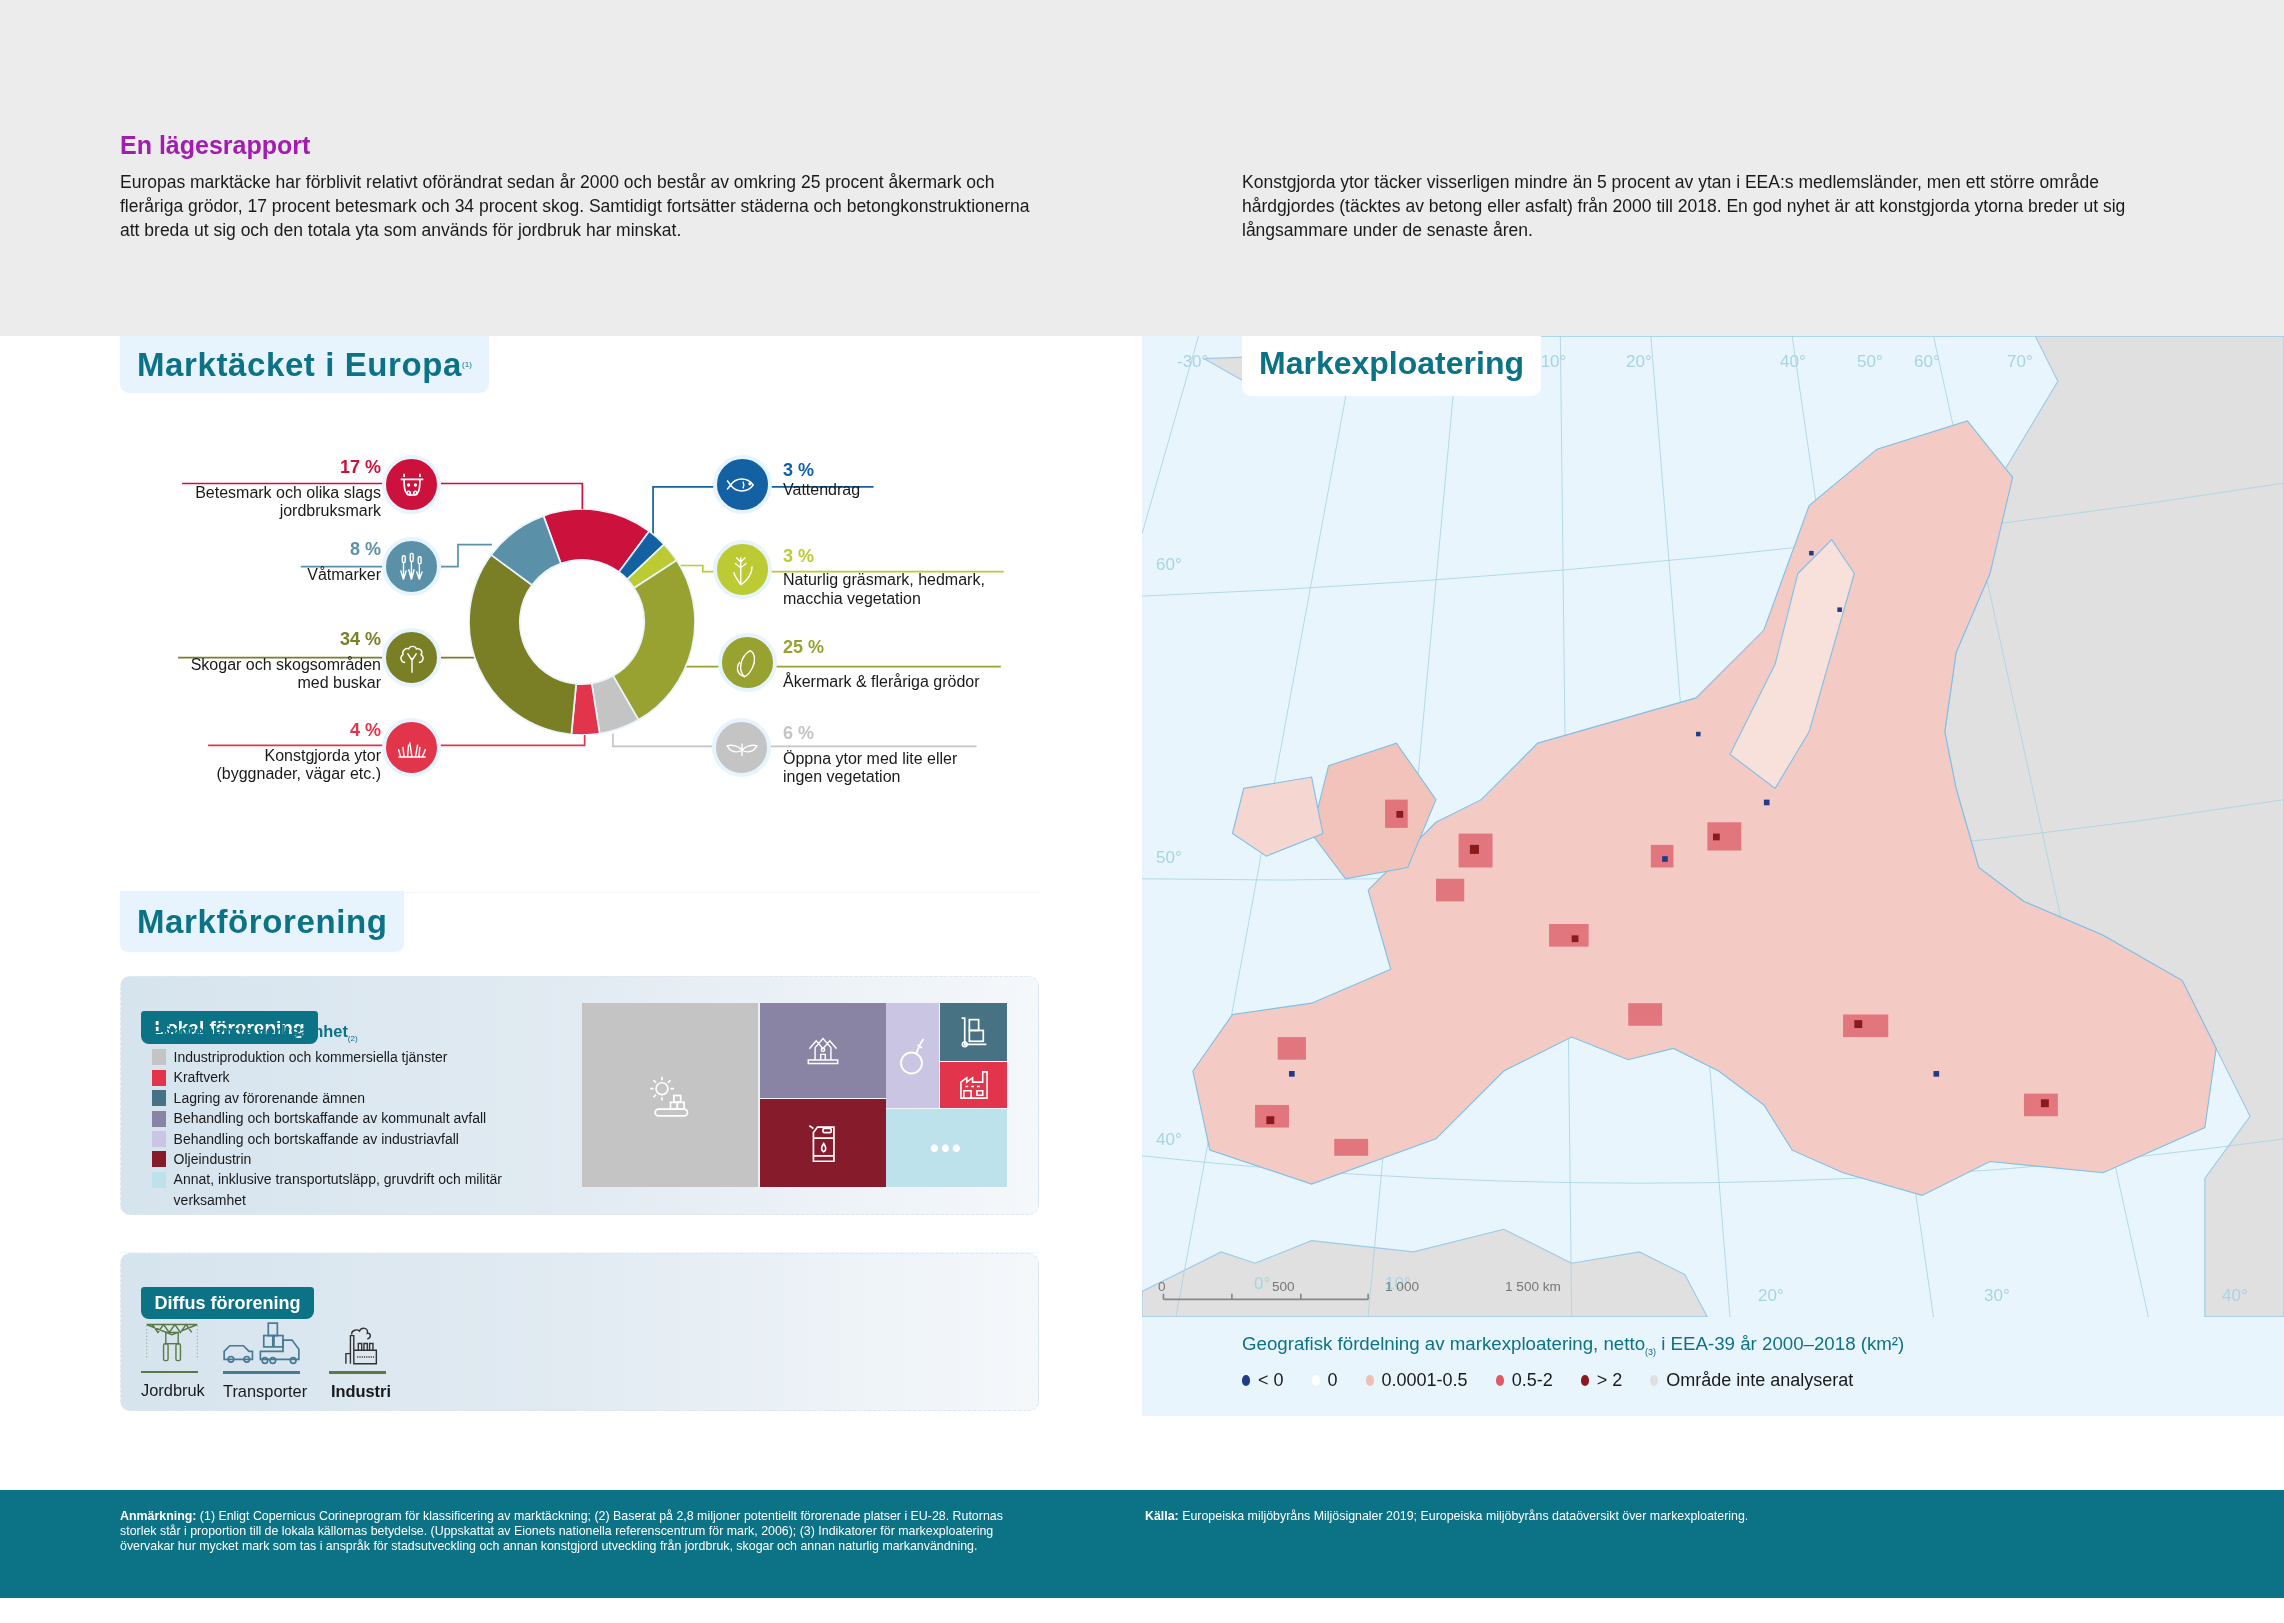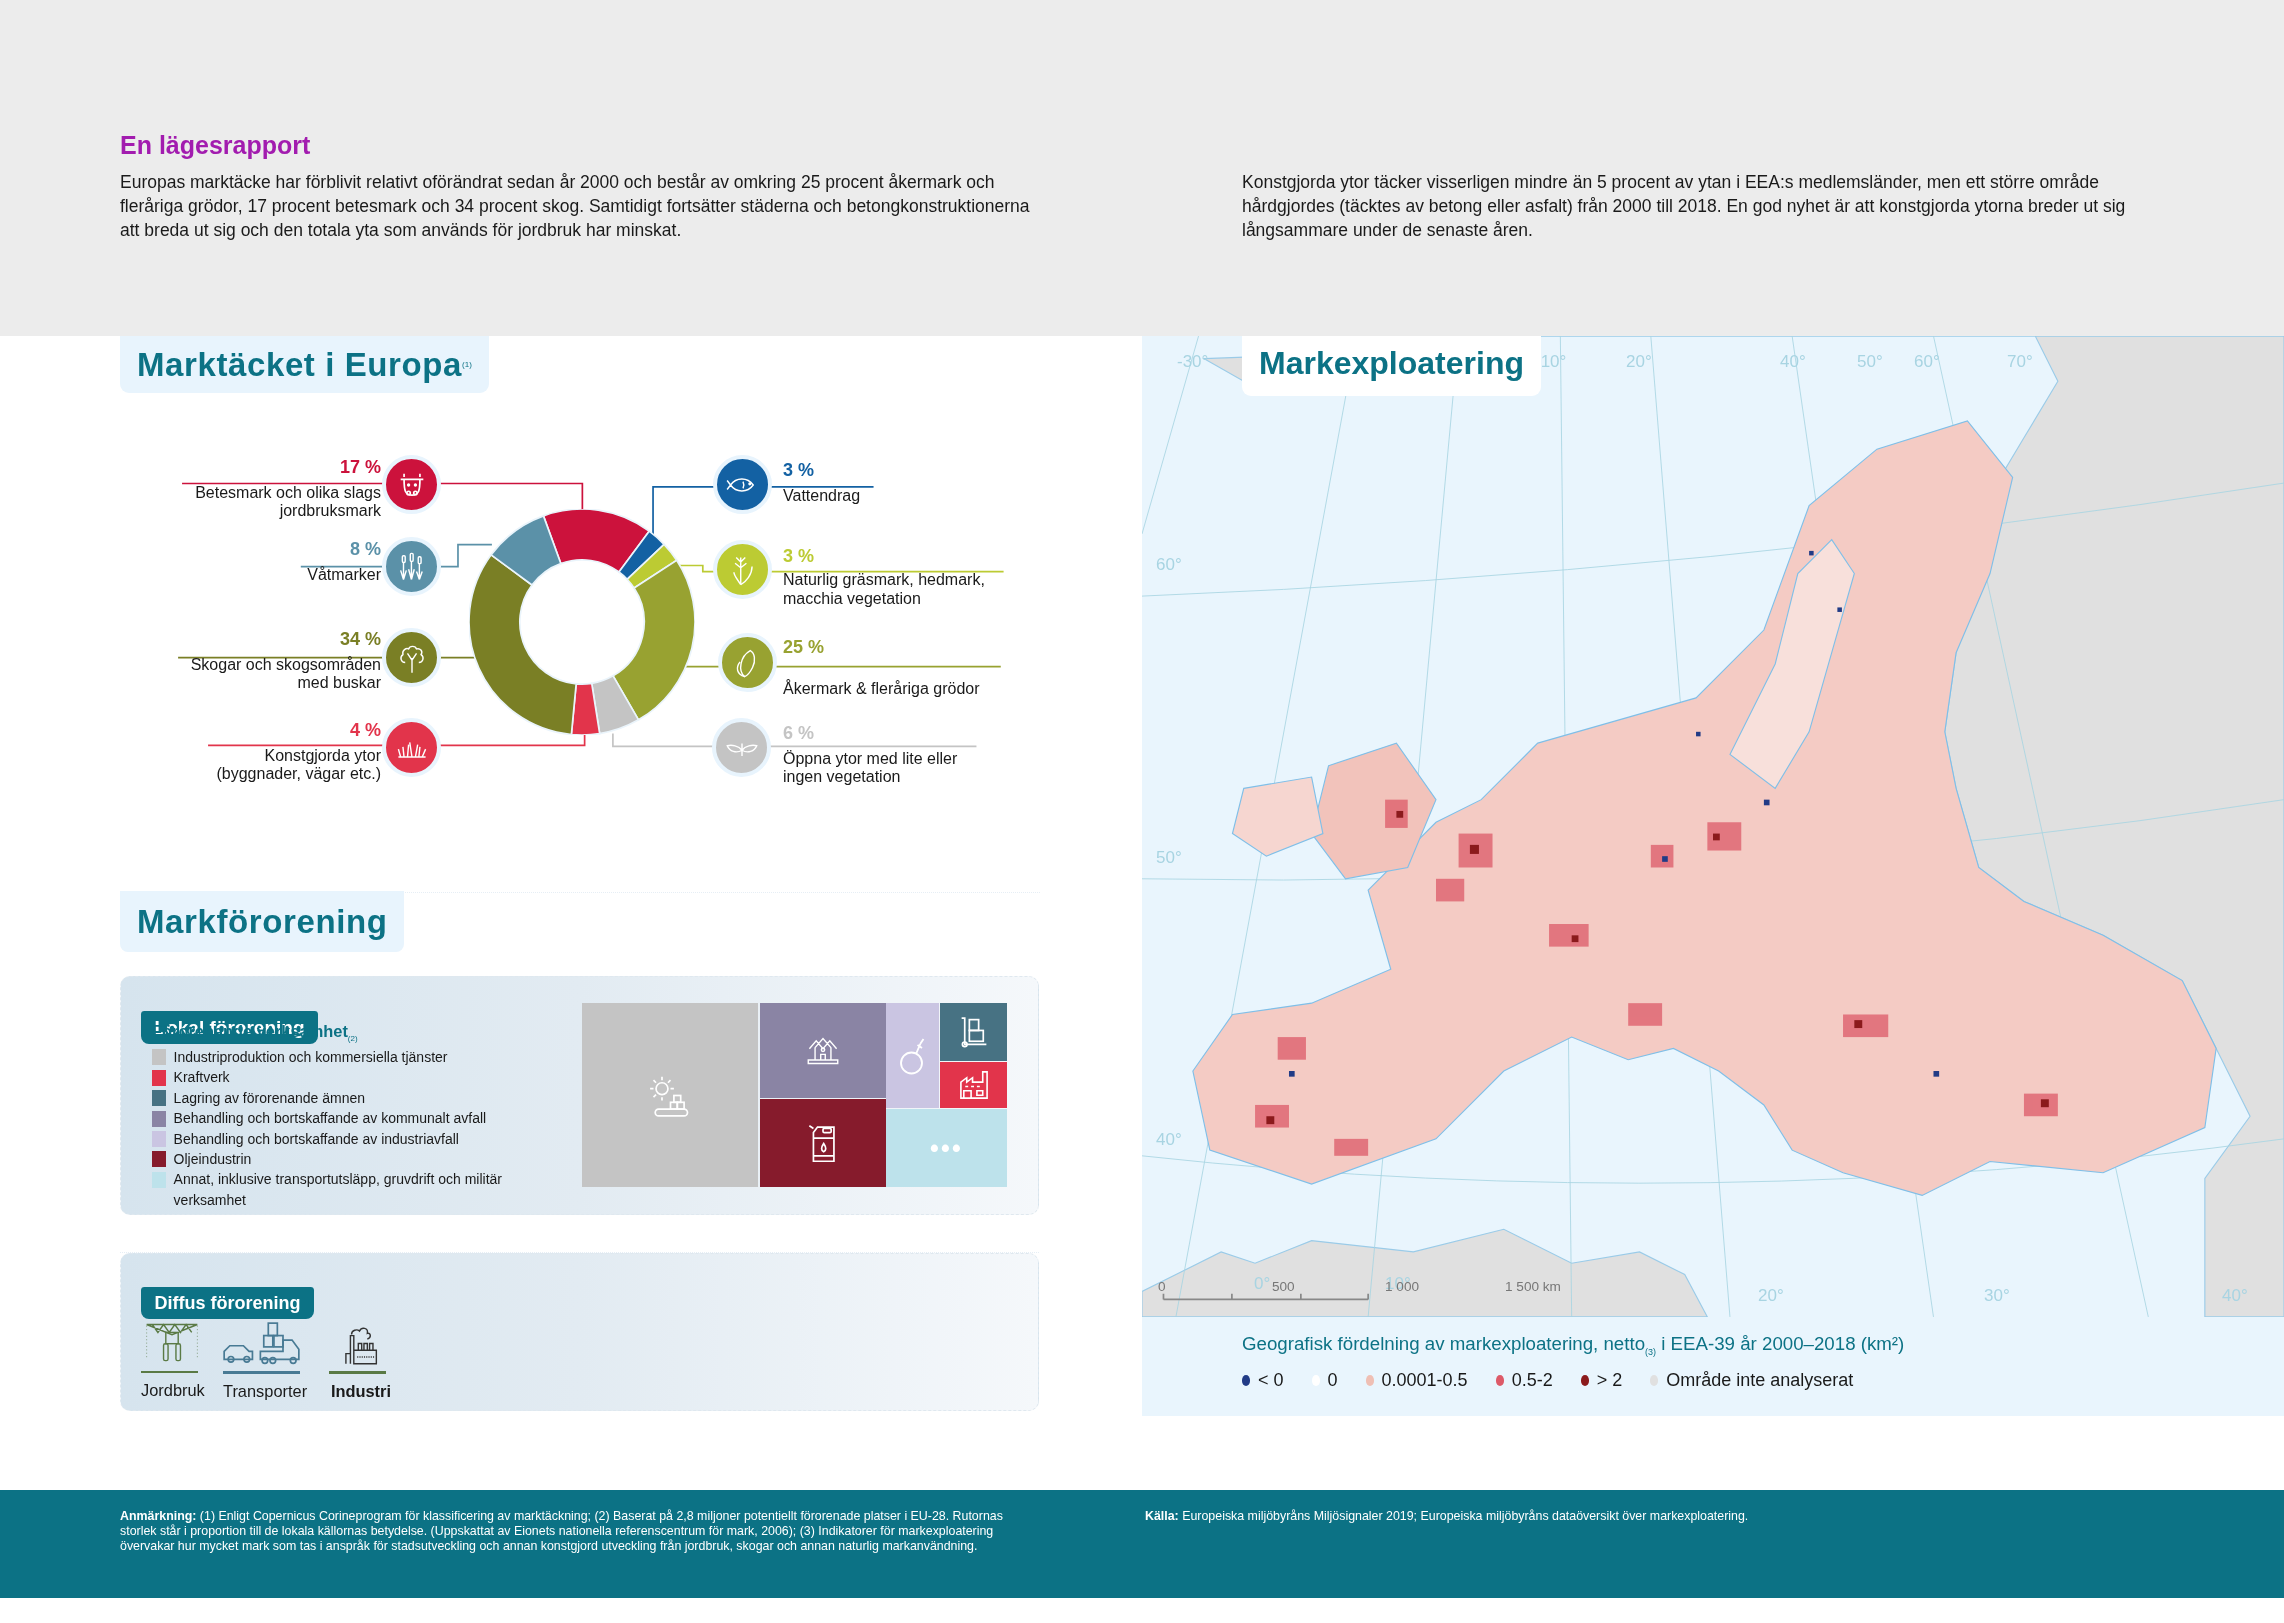--- a/index.html
+++ b/index.html
@@ -135,21 +135,21 @@
 </div>
 
 <div class="icon-c" style="left:713px;top:455px;background:#1361a3;">
   <svg width="34" height="34" viewBox="0 0 60 60" fill="none" stroke="#fff" stroke-width="2.5">
       <path d="M8 30c10-14 30-14 40 0-10 14-30 14-40 0zM8 30l-6-8M8 30l-6 8M30 24c2 4 2 8 0 12"></path>
       <circle cx="42" cy="28" r="1.5" fill="#fff"></circle>
     </svg>
 </div>
 <div class="lbl" style="left:783px;top:461px;">
   <div class="pct" style="color:#1361a3">3 %</div>
-  <div style="margin-top:7px">Vattendrag</div>
+  <div style="margin-top:1px">Vattendrag</div>
 </div>
 
 <div class="icon-c" style="left:713px;top:540px;background:#bccb33;">
   <svg width="34" height="34" viewBox="0 0 60 60" fill="none" stroke="#fff" stroke-width="2.5">
       <path d="M26 56V8M26 16l-8-8M26 16l8-8M26 26l-10-8M26 26l10-8M26 56c-6-10-12-16-12-22M26 56c10-6 20-18 20-32"></path>
     </svg>
 </div>
 <div class="lbl" style="left:783px;top:547px;">
   <div class="pct" style="color:#bccb33">3 %</div>
   <div style="margin-top:5.7px">Naturlig gräsmark, hedmark,</div>
@@ -157,21 +157,21 @@
 </div>
 
 <div class="icon-c" style="left:718px;top:633px;background:#98a231;">
   <svg width="34" height="34" viewBox="0 0 60 60" fill="none" stroke="#fff" stroke-width="2.5">
       <path d="M24 54c-12-10-8-36 10-46 8 4 10 18 4 30-4 8-8 14-14 16z"></path>
       <path d="M16 28c-8 10-6 22 8 26"></path>
     </svg>
 </div>
 <div class="lbl" style="left:783px;top:638px;">
   <div class="pct" style="color:#98a231">25 %</div>
-  <div style="margin-top:23px">Åkermark &amp; fleråriga grödor</div>
+  <div style="margin-top:16px">Åkermark &amp; fleråriga grödor</div>
 </div>
 
 <div class="icon-c" style="left:712px;top:718px;background:#c4c4c4;">
   <svg width="34" height="34" viewBox="0 0 60 60" fill="none" stroke="#fff" stroke-width="2.5">
       <path d="M30 44V22M30 34c-6-8-18-10-26-8 4 10 16 14 26 8zM30 34c6-8 18-10 26-8-4 10-16 14-26 8z"></path>
     </svg>
 </div>
 <div class="lbl" style="left:783px;top:724px;">
   <div class="pct" style="color:#c4c4c4">6 %</div>
   <div style="margin-top:6.8px">Öppna ytor med lite eller</div>

